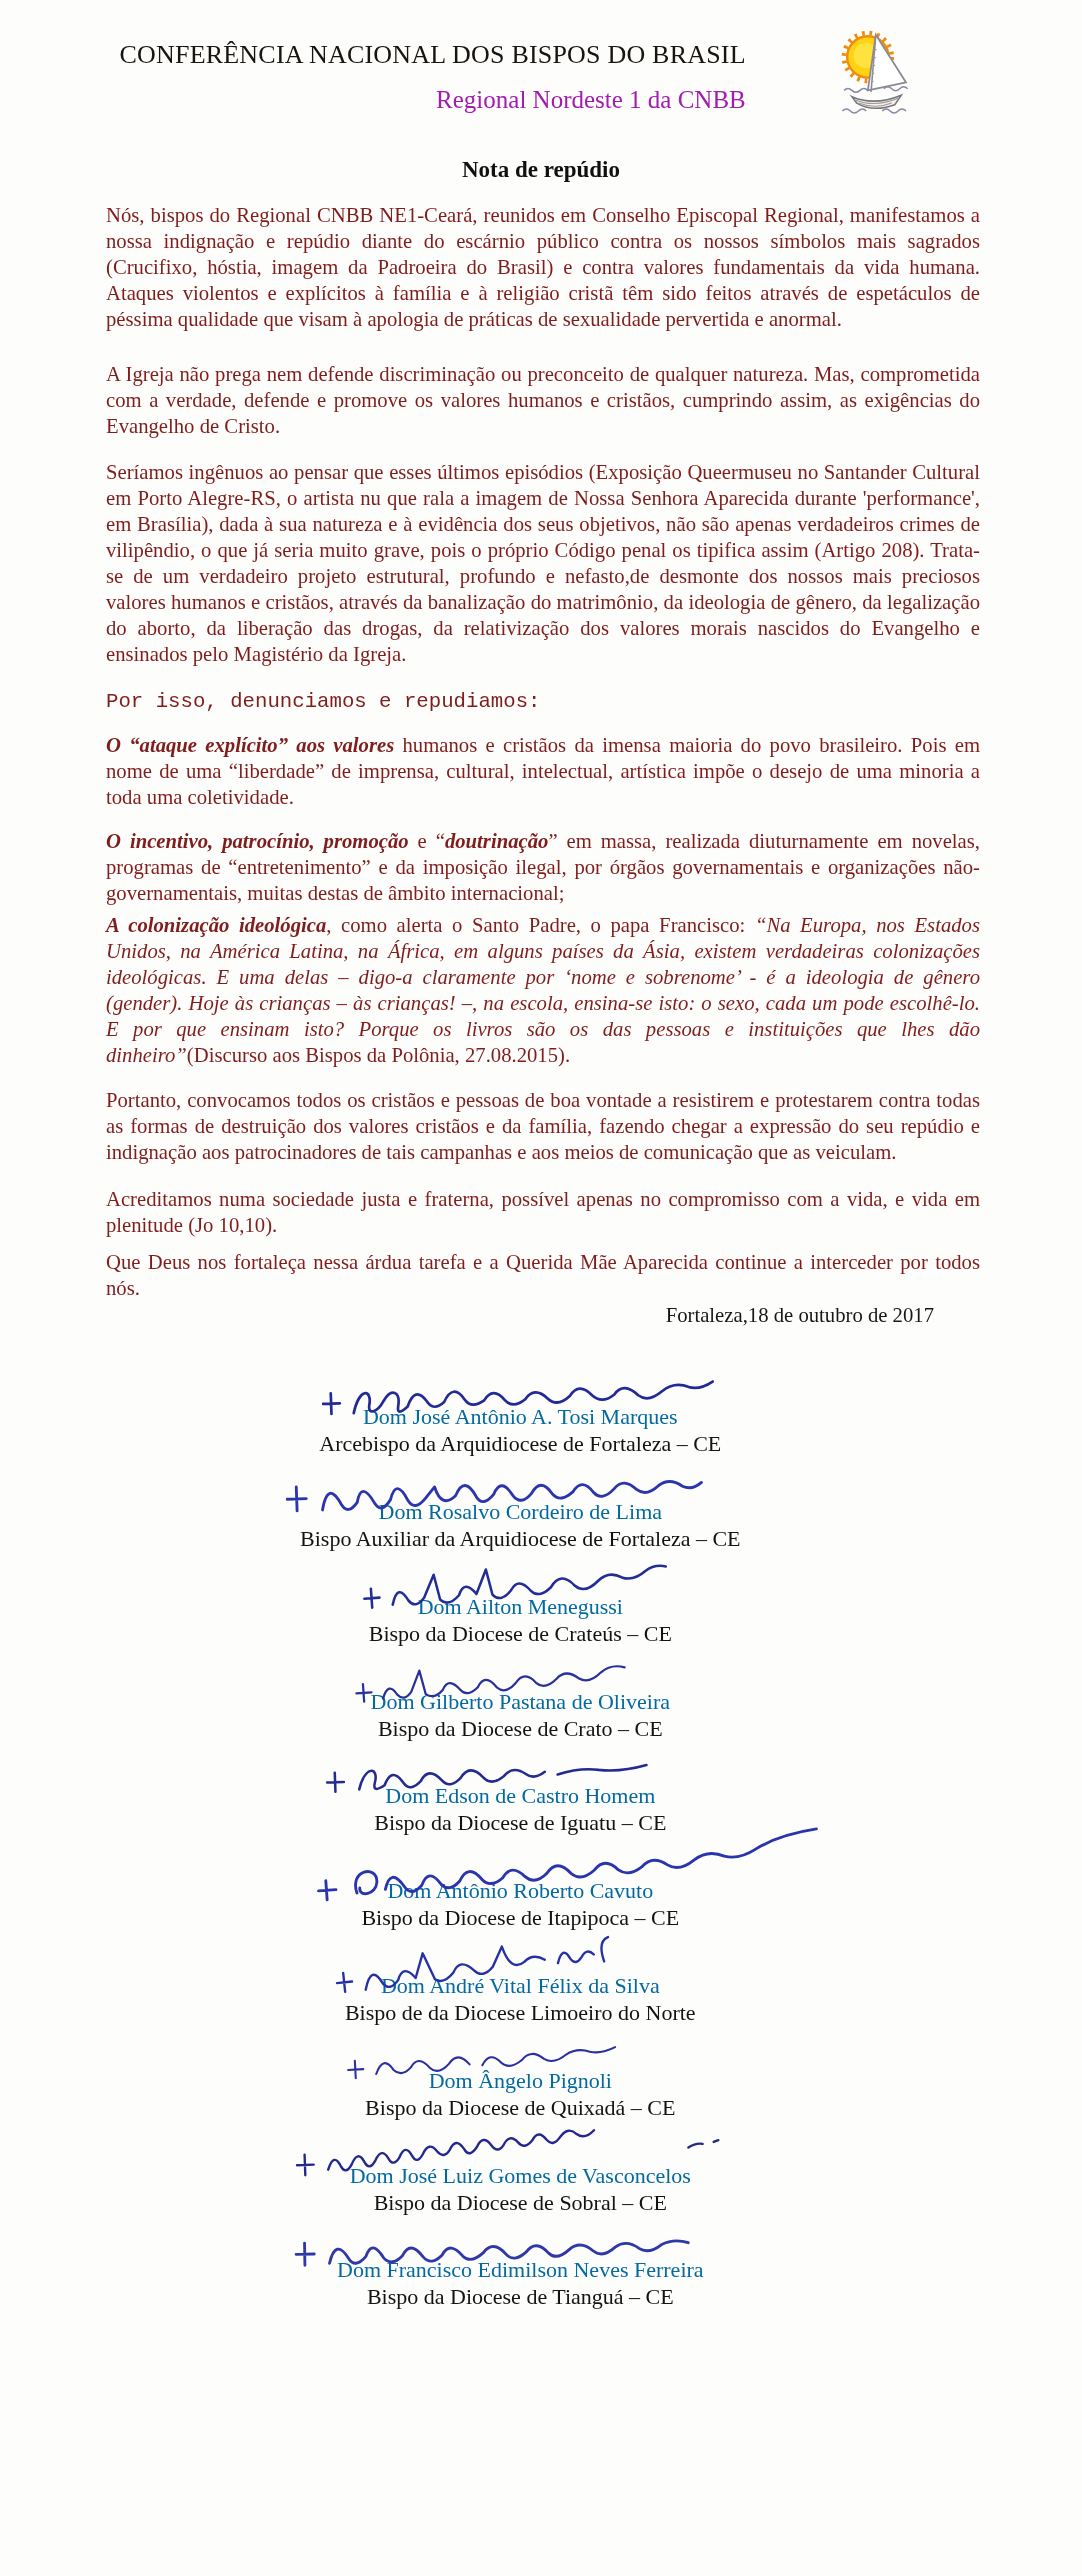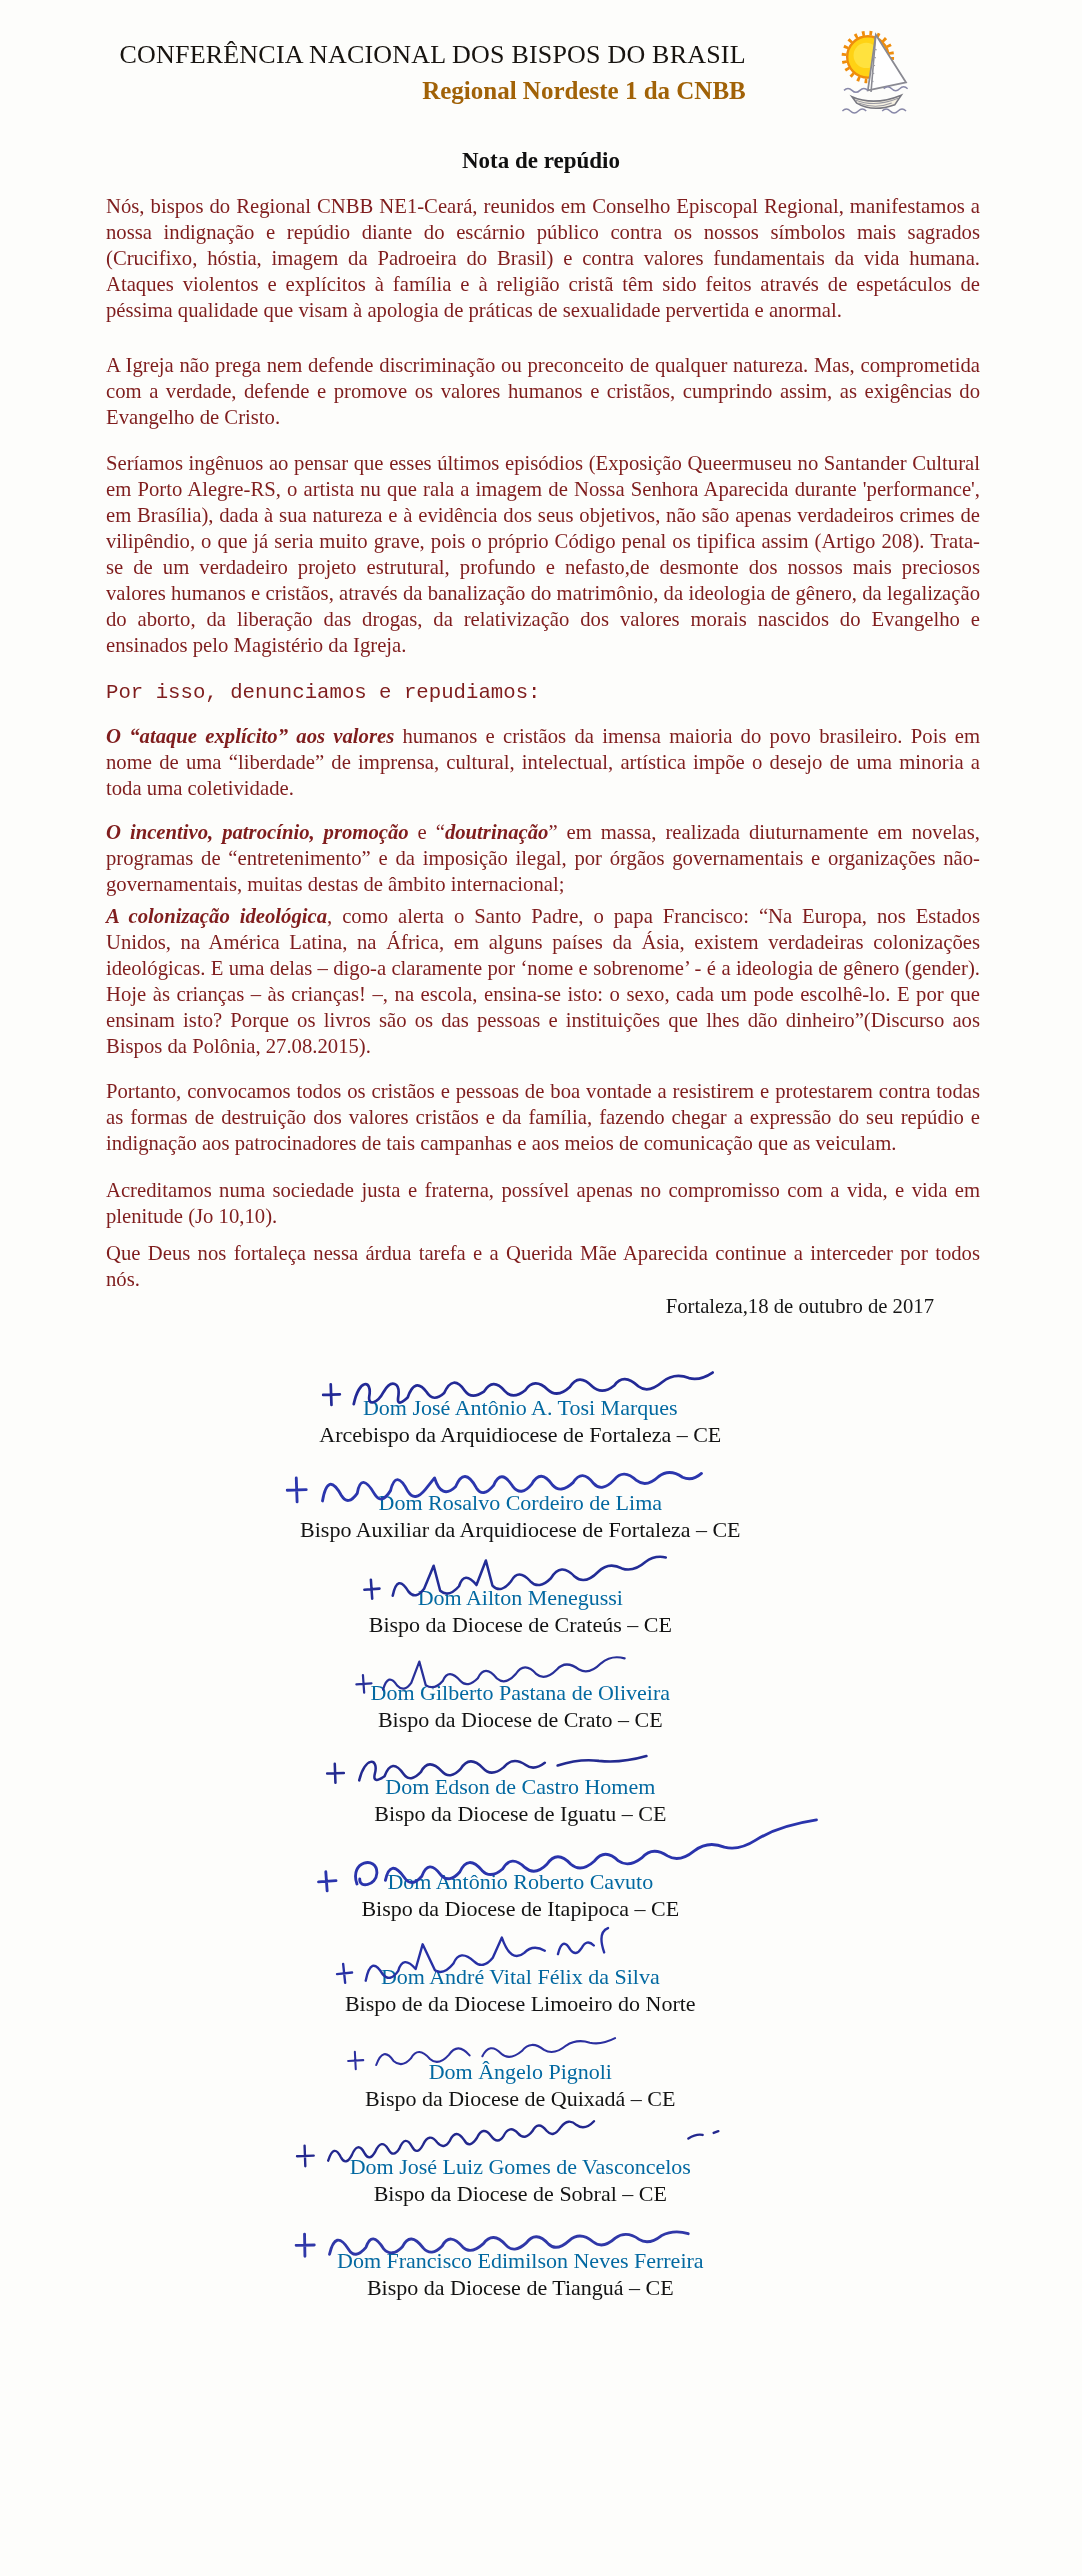--- a/index.html
+++ b/index.html
@@ -8,32 +8,32 @@
     font-family:"Liberation Serif", serif;color:#161616;
     position:relative;
   }
   .page{position:relative;width:100%;height:100%;}
 
   
   .header{display:flex;align-items:flex-start;margin:20.7px 95px 0 102px;position:relative;}
   .dove-wrap{width:99px;flex:0 0 auto;}
   .header-text{margin-left:17.5px;padding-top:19px;text-align:right;}
   .org-name{font-size:26px;letter-spacing:0.2px;white-space:nowrap;color:#181410;}
-  .region-name{font-size:25px;font-weight:bold;margin-top:7px;color:#a16207;}
+  .region-name{font-size:25px;font-weight:normal;margin-top:16px;color:#a21caf;}
   .boat-wrap{position:absolute;right:72px;top:1.6px;width:76px;}
 
   
   .doc-title{font-size:23px;font-weight:bold;text-align:center;margin:43px 0 0;color:#101010;}
 
   
   .content{margin:19px 102px 0 106px;}
   .para{font-size:20.7px;line-height:26px;text-align:justify;margin:0;color:#7f1d1d;}
   .seg-n{font-style:normal;font-weight:normal;}
   .seg-bi{font-weight:bold;font-style:italic;}
-  .seg-i{}
+  .seg-i{font-style:italic;}
 
   
   .date-line{font-size:20.7px;text-align:right;margin:3.2px 148px 0 0;color:#171717;}
 
   
   .sigs{margin-top:40px;display:flex;flex-direction:column;align-items:center;transform:translateX(-20.7px);}
   .sig-block{display:flex;flex-direction:column;align-items:center;margin-bottom:4.8px;}
   .sig-ink{display:block;margin-bottom:-16px;position:relative;z-index:2;}
   .sig-name{font-size:22px;line-height:27px;color:#0369a1;position:relative;z-index:1;}
   .sig-role{font-size:22px;line-height:27px;color:#131313;}

